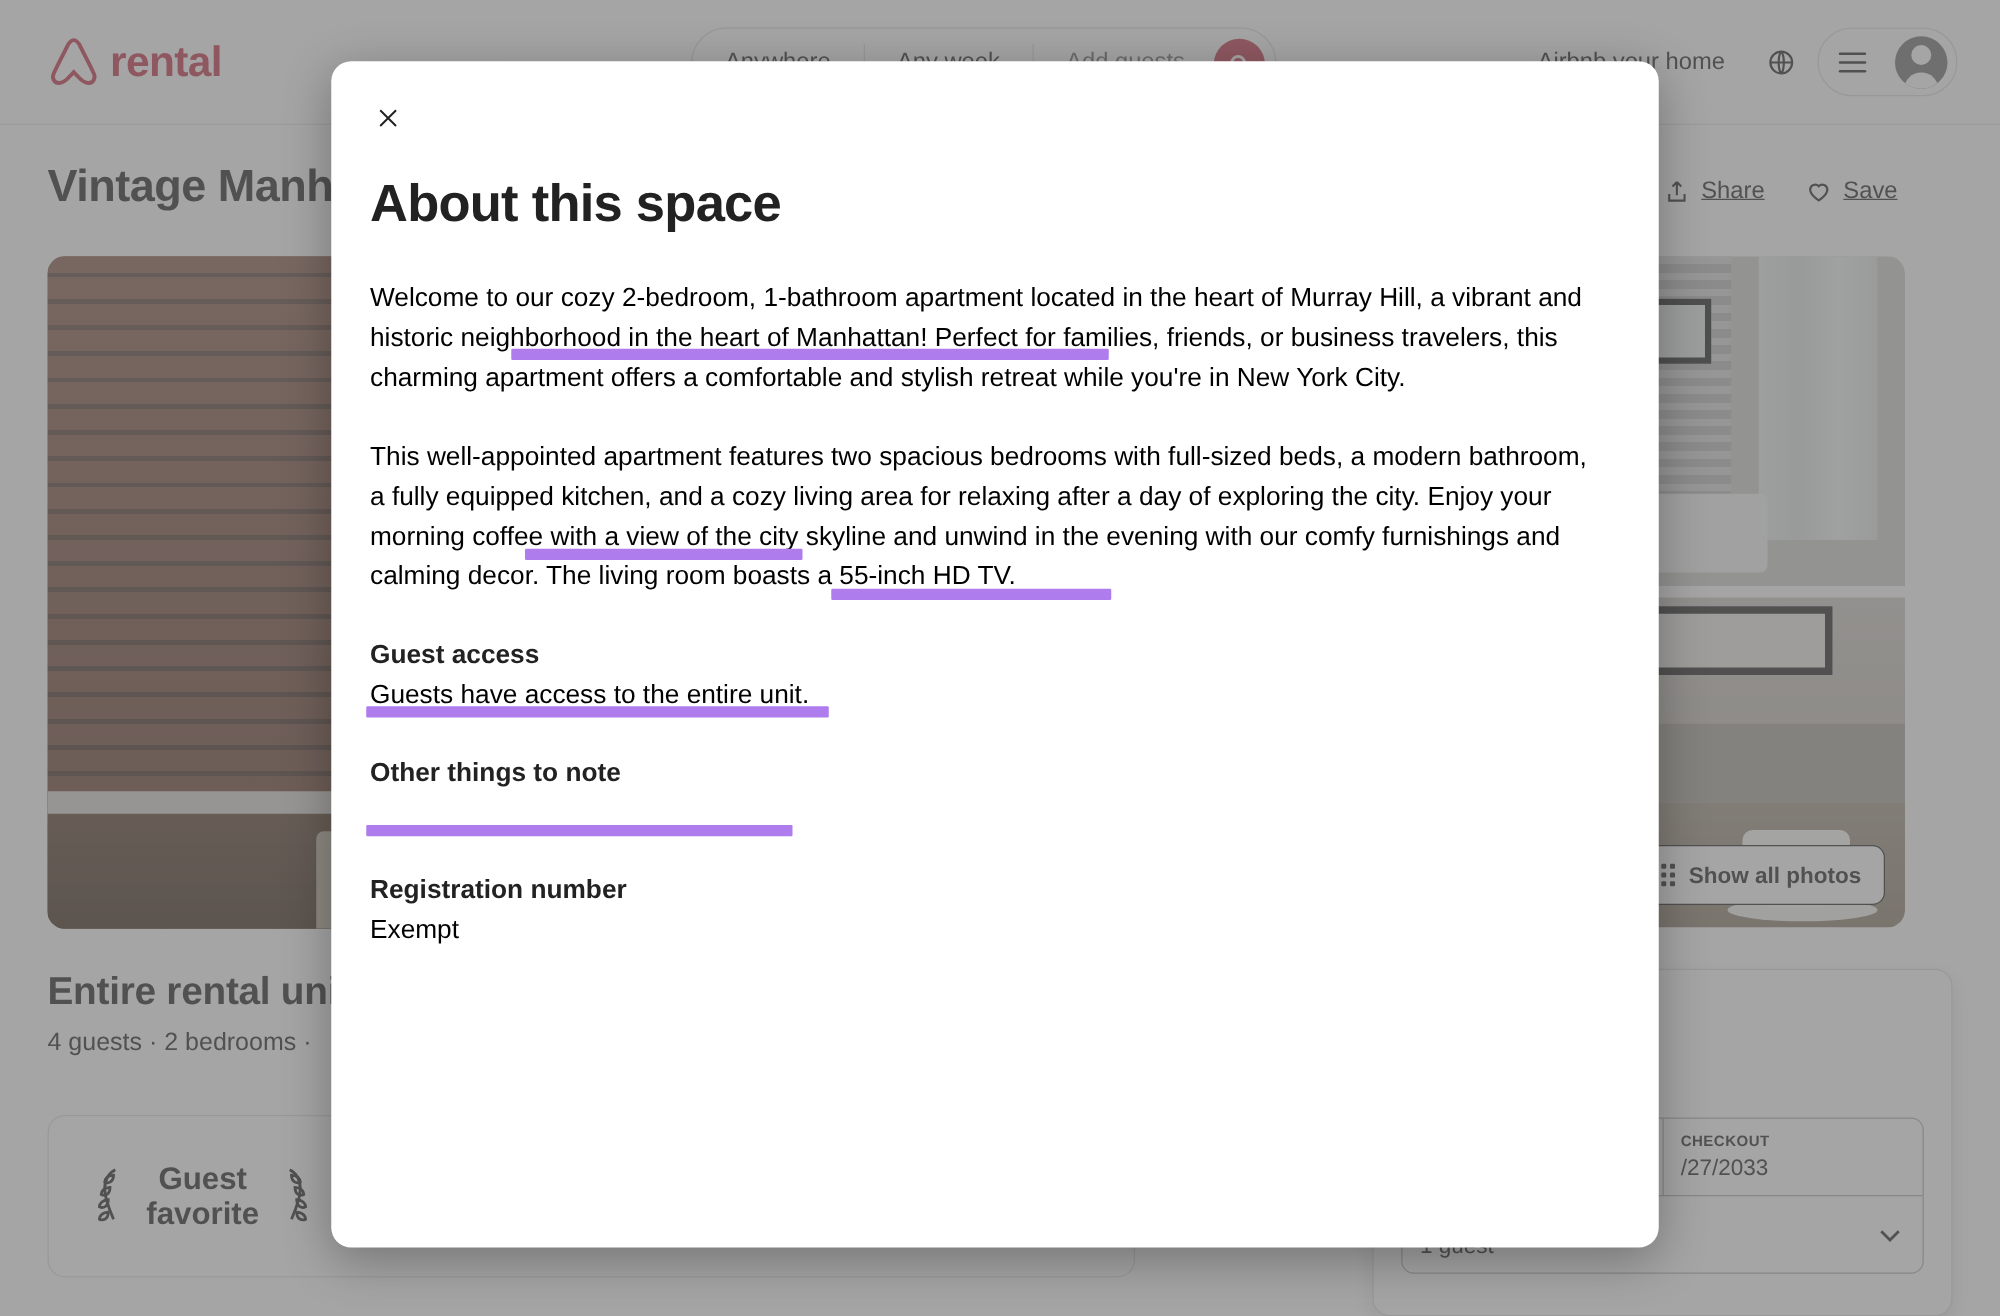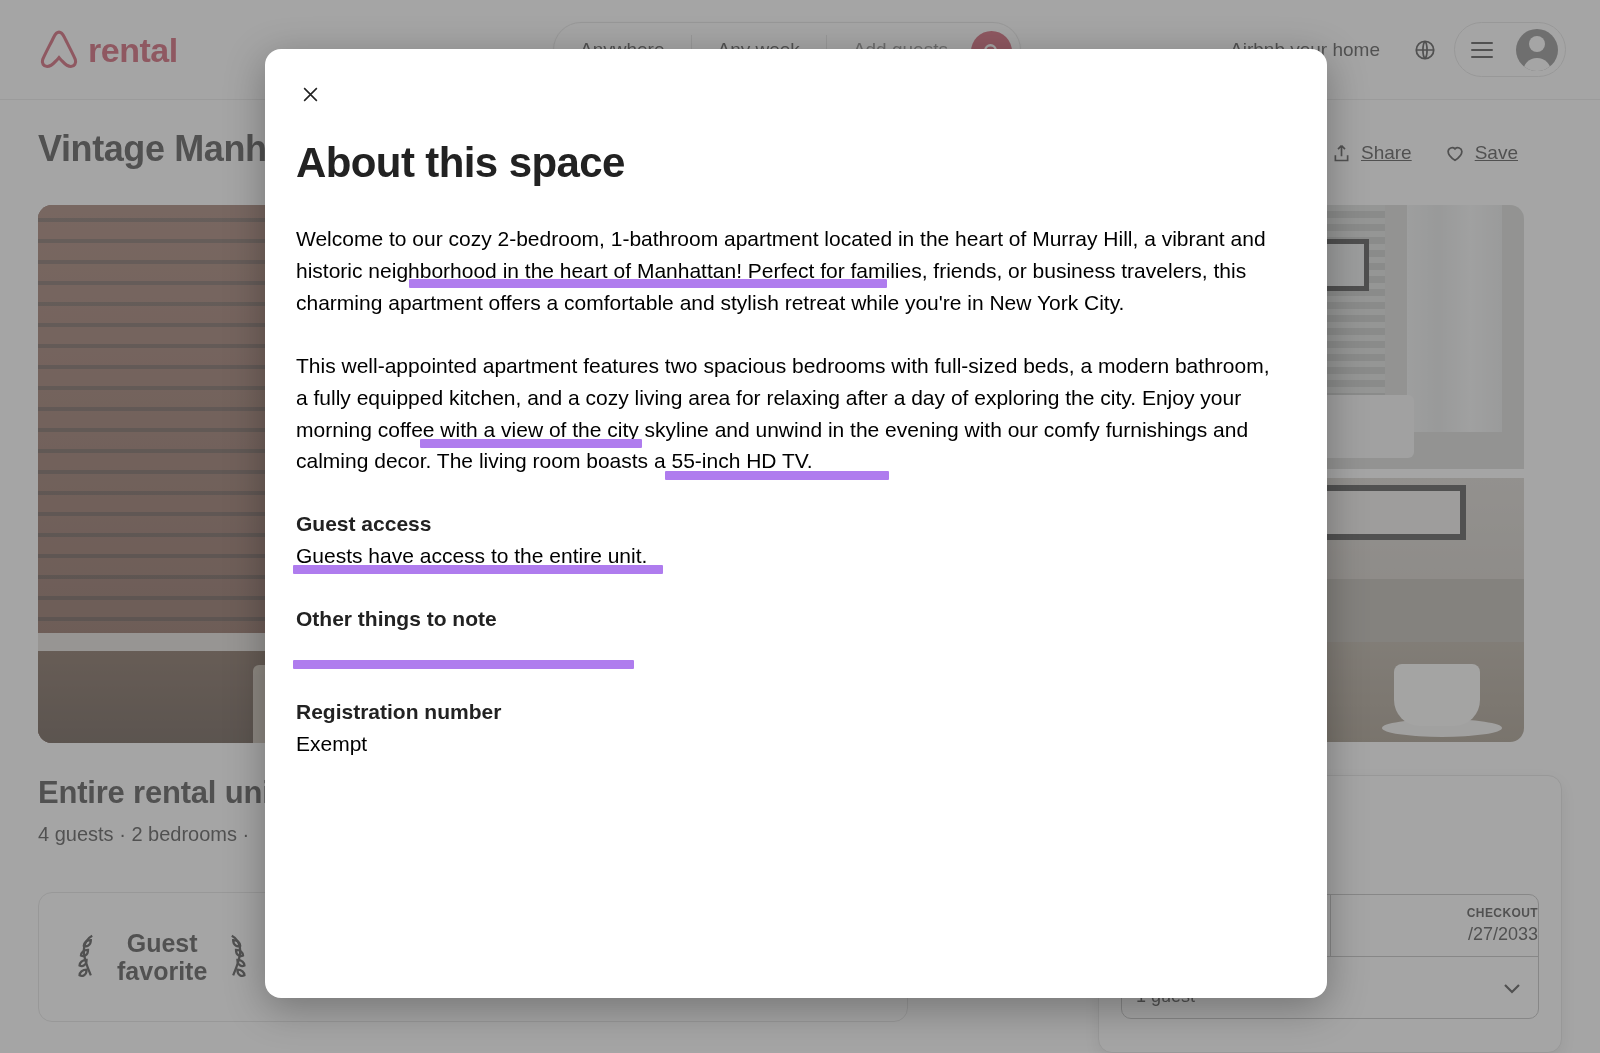--- a/index.html
+++ b/index.html
@@ -141,21 +141,21 @@
   .gf-text { font-size: 25px; font-weight: 600; color: #222; line-height: 1.12; text-align: center; }
 
   
   .booking {
     position: absolute; top: 775px; right: 38px; width: 464px; height: 278px;
     border: 1px solid #dddddd; border-radius: 14px; background: #fff;
     box-shadow: 0 6px 16px rgba(0,0,0,0.12); padding: 22px;
   }
   .dates-box { border: 1px solid #b0b0b0; border-radius: 10px; overflow: hidden; margin-top: 96px; }
   .dates-row { display: flex; }
-  .date-cell { flex: 1; padding: 11px 0; text-align: right; }
+  .date-cell { flex: 1; padding: 11px 14px; }
   .date-cell + .date-cell { border-left: 1px solid #b0b0b0; }
   .fld-label { font-size: 12px; font-weight: 700; color: #222; letter-spacing: .4px; }
   .fld-value { font-size: 18px; color: #222; margin-top: 4px; }
   .guests-row { border-top: 1px solid #b0b0b0; padding: 11px 14px; display: flex; align-items: center; justify-content: space-between; }
 
   
   .dim {
     position: absolute; inset: 0; background: rgba(110,110,110,0.62);
   }
 
@@ -307,20 +307,34 @@
         <div class="g-cell">
           <div class="ph-coffee">
               <div class="c-basket"></div>
               <div class="c-saucer"></div>
               <div class="c-cup"></div>
             </div>
           <div class="ph-bed" style="height:62%">
               <div class="bed-art"></div>
               <div class="bed-bed"></div>
             </div>
+          <div class="show-all">
+            <span class="grid-icon">
+                <i></i>
+                <i></i>
+                <i></i>
+                <i></i>
+                <i></i>
+                <i></i>
+                <i></i>
+                <i></i>
+                <i></i>
+              </span>
+            <span>Show all photos</span>
+          </div>
         </div>
       </div>
     </div>
 
     <div class="content">
       <div class="sub-title">Entire rental unit</div>
       <div class="sub-meta">4 guests · 2 bedrooms ·</div>
     </div>
 
     <div class="gf-card">

